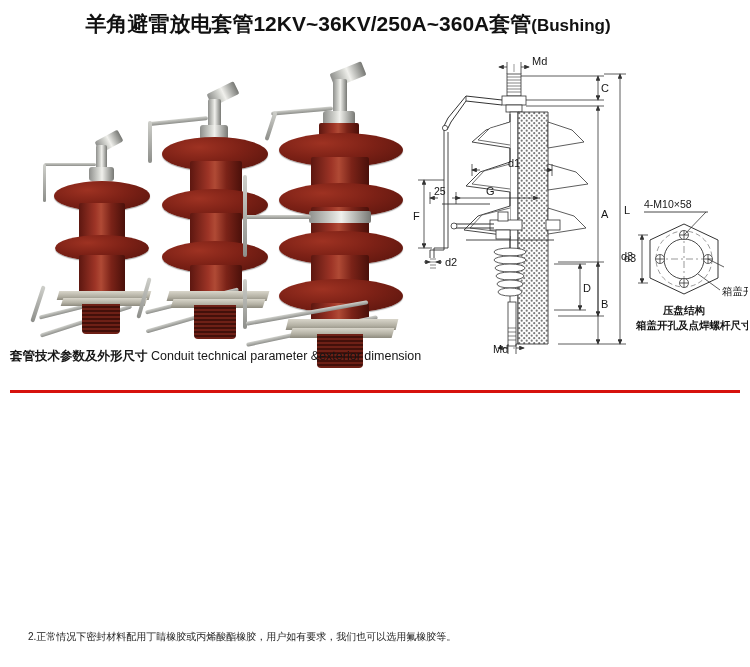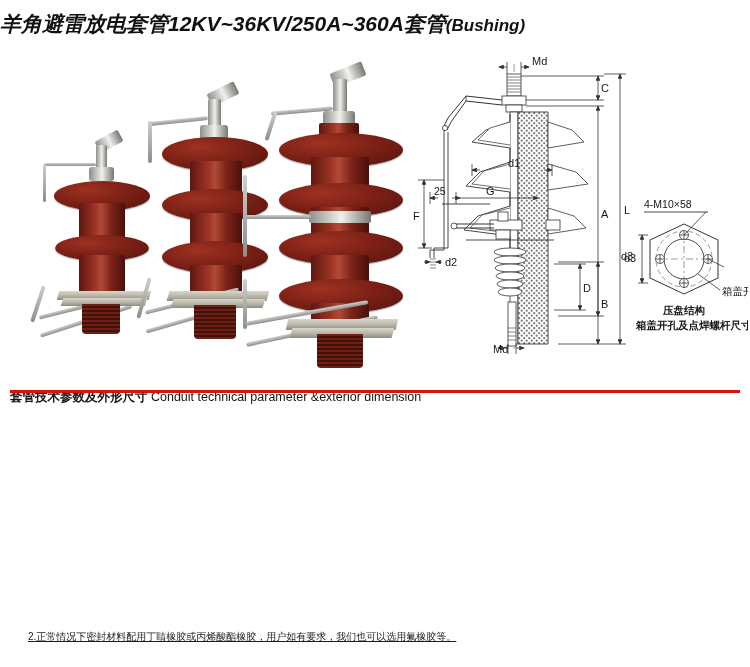--- a/index.html
+++ b/index.html
@@ -7,24 +7,24 @@
     width:750px;height:667px;
     background:#ffffff;
     font-family:"Liberation Sans","DejaVu Sans",sans-serif;
     color:#1a1a1a;
     overflow:hidden;
     position:relative;
   }
   
   .title{
     position:absolute;left:0;top:10px;width:696px;
+    text-align:center;
     font-size:21px;font-weight:bold;letter-spacing:0px;
     color:#111;
     white-space:nowrap;
-    font-style:italic;
   }
   .title .en{font-size:17px;font-weight:bold;}
 
   
   .photos{
     position:absolute;left:14px;top:55px;width:400px;height:310px;
   }
   .photo{position:absolute;}
   .shed{
     position:absolute;
@@ -56,37 +56,37 @@
     background:repeating-linear-gradient(180deg,#6e2016 0px,#6e2016 2px,#43100a 2px,#43100a 4px);
     border-radius:0 0 4px 4px;
   }
 
   
   .draw{position:absolute;left:408px;top:52px;width:340px;height:315px;}
   .draw svg{display:block;}
 
   
   .sec-cap{
-    position:absolute;left:10px;top:389px;
+    position:absolute;left:10px;top:348px;
     font-size:12.5px;font-weight:bold;color:#161616;
     white-space:nowrap;
   }
   .sec-cap .en{font-weight:normal;font-size:12.5px;}
   .sec-rule{
     position:absolute;left:10px;top:390px;width:730px;height:3px;background:#D6120D;
   }
   .tblwrap{position:absolute;left:10px;top:396px;width:730px;}
 
   
   .notes{
     position:absolute;left:10px;top:629px;width:730px;
     font-size:10px;line-height:1.65;color:#1b1b1b;
   }
   .notes div{white-space:nowrap;}
-  .notes .ind{padding-left:18px;text-decoration:underline;}
+  .notes .ind{padding-left:18px;}
 </style>
 </head>
 <body>
 
 <div class="title">
   <span>羊角避雷放电套管12KV~36KV/250A~360A套管</span><span class="en">(Bushing)</span>
 </div>
 
 <div class="photos">
 

